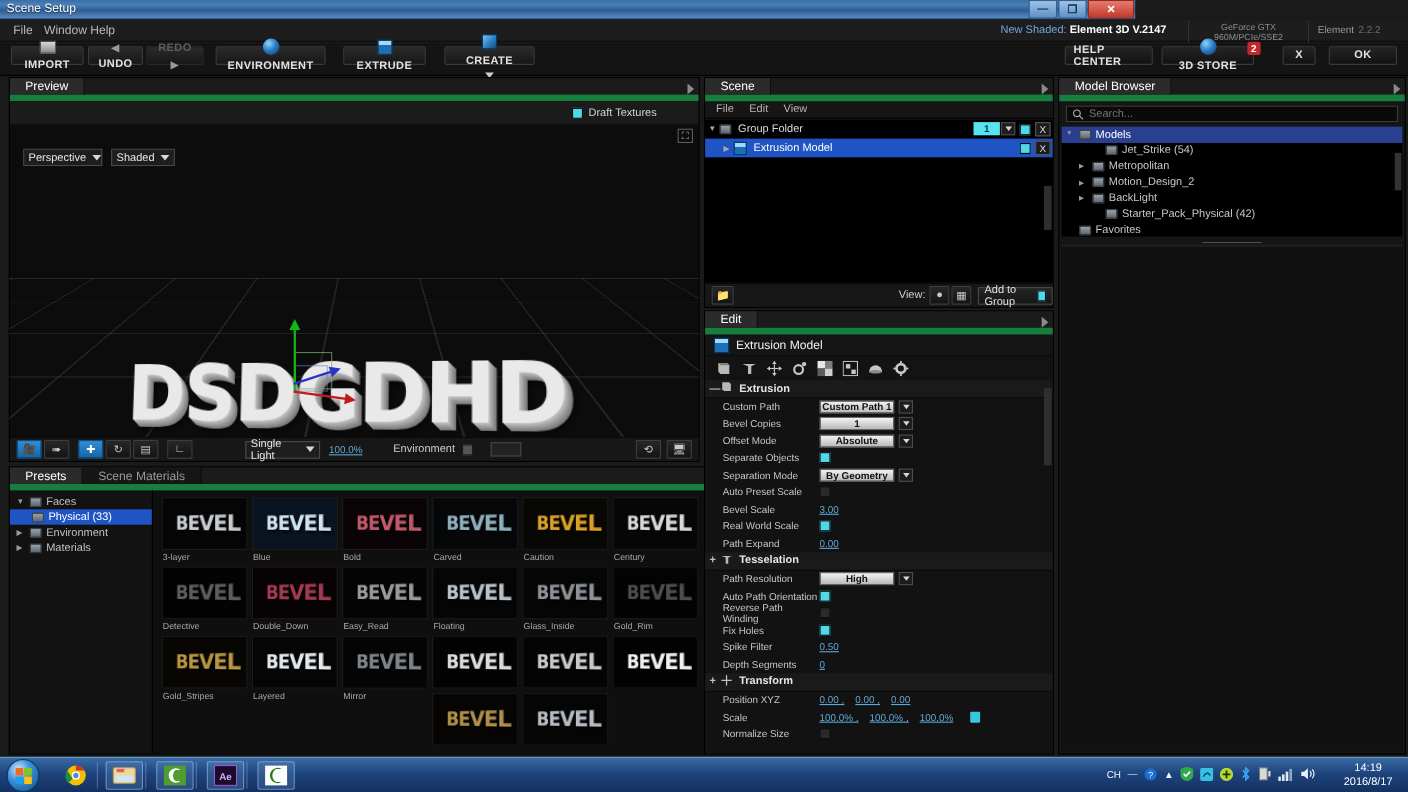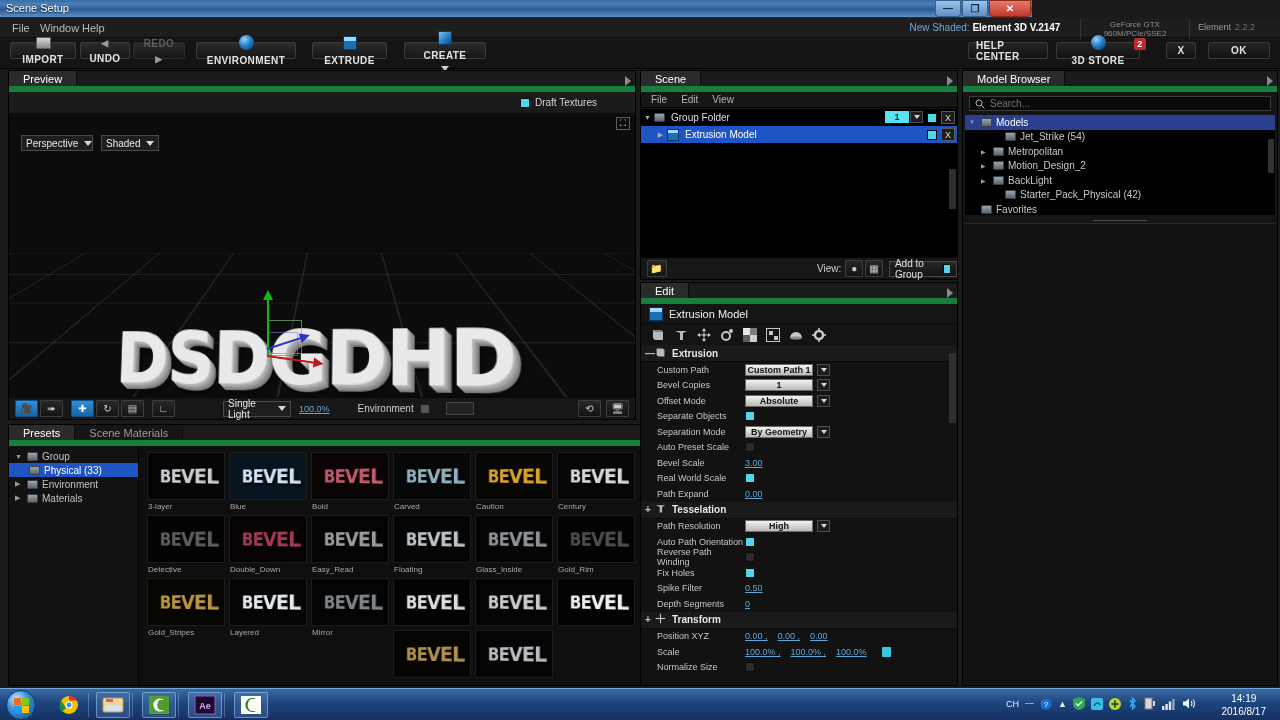--- a/index.html
+++ b/index.html
@@ -470,21 +470,21 @@
     <div class="panel-tabs">
       <div class="ptab active">Presets</div>
       <div class="ptab">Scene Materials</div>
       <div class="ptab-arrow"></div>
     </div>
     <div class="pr-body">
       <div class="pr-tree">
         <div class="tr-row" style="padding-left:6px">
           <span class="tw">▼</span>
           <span class="fld"></span>
-          <span>Group</span>
+          <span>Faces</span>
         </div>
         <div class="tr-row sel" style="padding-left:20px">
           <span class="fld"></span>
           <span>Physical (33)</span>
         </div>
         <div class="tr-row" style="padding-left:6px">
           <span class="tw">▶</span>
           <span class="fld"></span>
           <span>Environment</span>
         </div>

